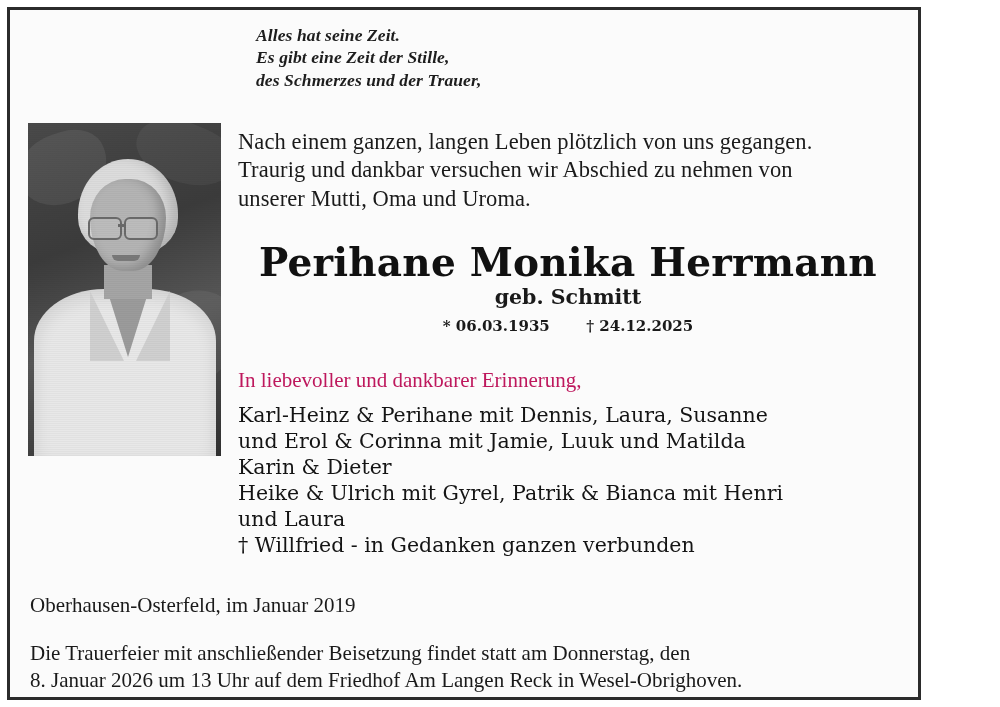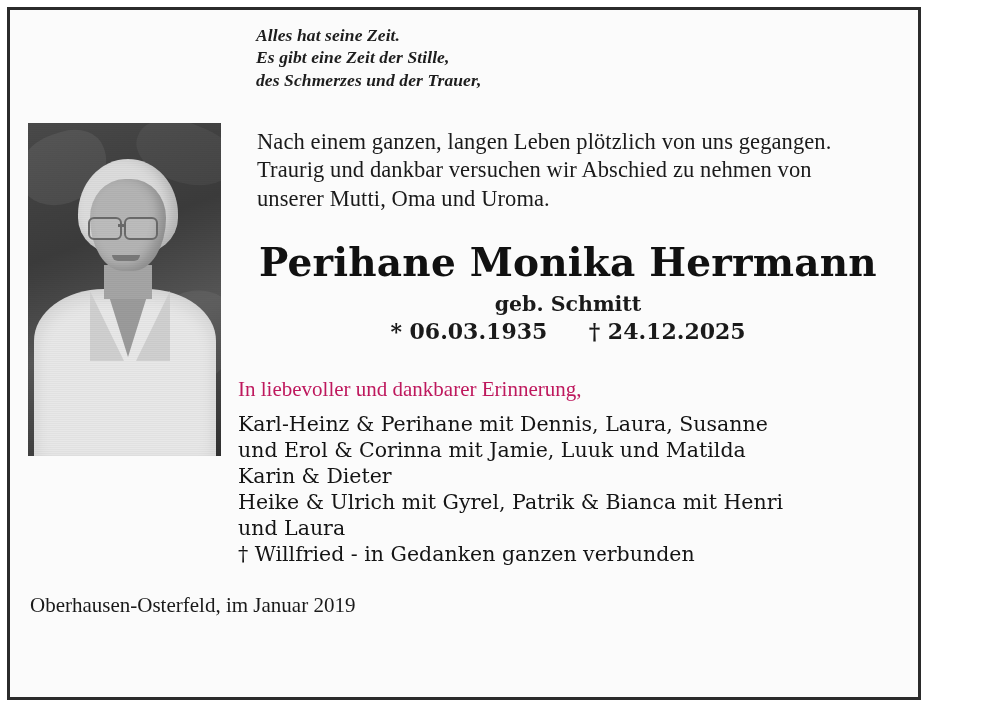--- a/index.html
+++ b/index.html
@@ -167,43 +167,42 @@
     left: 228px;
     right: 20px;
     top: 118px;
   }
   .intro {
     font-size: 22.5px;
     line-height: 1.26;
     color: #1a1a1a;
     letter-spacing: .1px;
   }
-  .intro div { white-space: nowrap; margin-left: 19px; }
+  .intro div { white-space: nowrap; }
   .name {
     text-align: center;
     font-weight: bold;
     font-size: 39px;
     letter-spacing: .2px;
     margin-top: 26px;
     color: #111;
     font-family: "DejaVu Serif", serif;
   }
   .nee {
     text-align: center;
     font-weight: bold;
     font-size: 20.5px;
-    margin-top: 7px;
     color: #1a1a1a;
     font-family: "DejaVu Serif", serif;
   }
   .dates {
     text-align: center;
     font-weight: bold;
-    font-size: 22px;
-    margin-top: 2px;
+    font-size: 15px;
+    margin-top: 8px;
     color: #1a1a1a;
     font-family: "DejaVu Serif", serif;
   }
   .dates .gap { display: inline-block; width: 26px; }
   .memory {
     font-size: 21px;
     margin-top: 33px;
     color: #be185d;
   }
   .family {
@@ -291,16 +290,20 @@
           <div>und Erol &amp; Corinna mit Jamie, Luuk und Matilda</div>
           <div>Karin &amp; Dieter</div>
           <div>Heike &amp; Ulrich mit Gyrel, Patrik &amp; Bianca mit Henri</div>
           <div>und Laura</div>
           <div>† Willfried - in Gedanken ganzen verbunden</div>
         </div>
       </div>
 
       <div class="place">Oberhausen-Osterfeld, im Januar 2019</div>
 
+      <div class="ceremony">
+        <div>Die Trauerfeier mit anschließender Beisetzung findet statt am Donnerstag, den</div>
+        <div>8. Januar 2026 um 13 Uhr auf dem Friedhof Am Langen Reck in Wesel-Obrighoven.</div>
+      </div>
 
     </div>
   </div>
 </div>
 
 </body></html>

